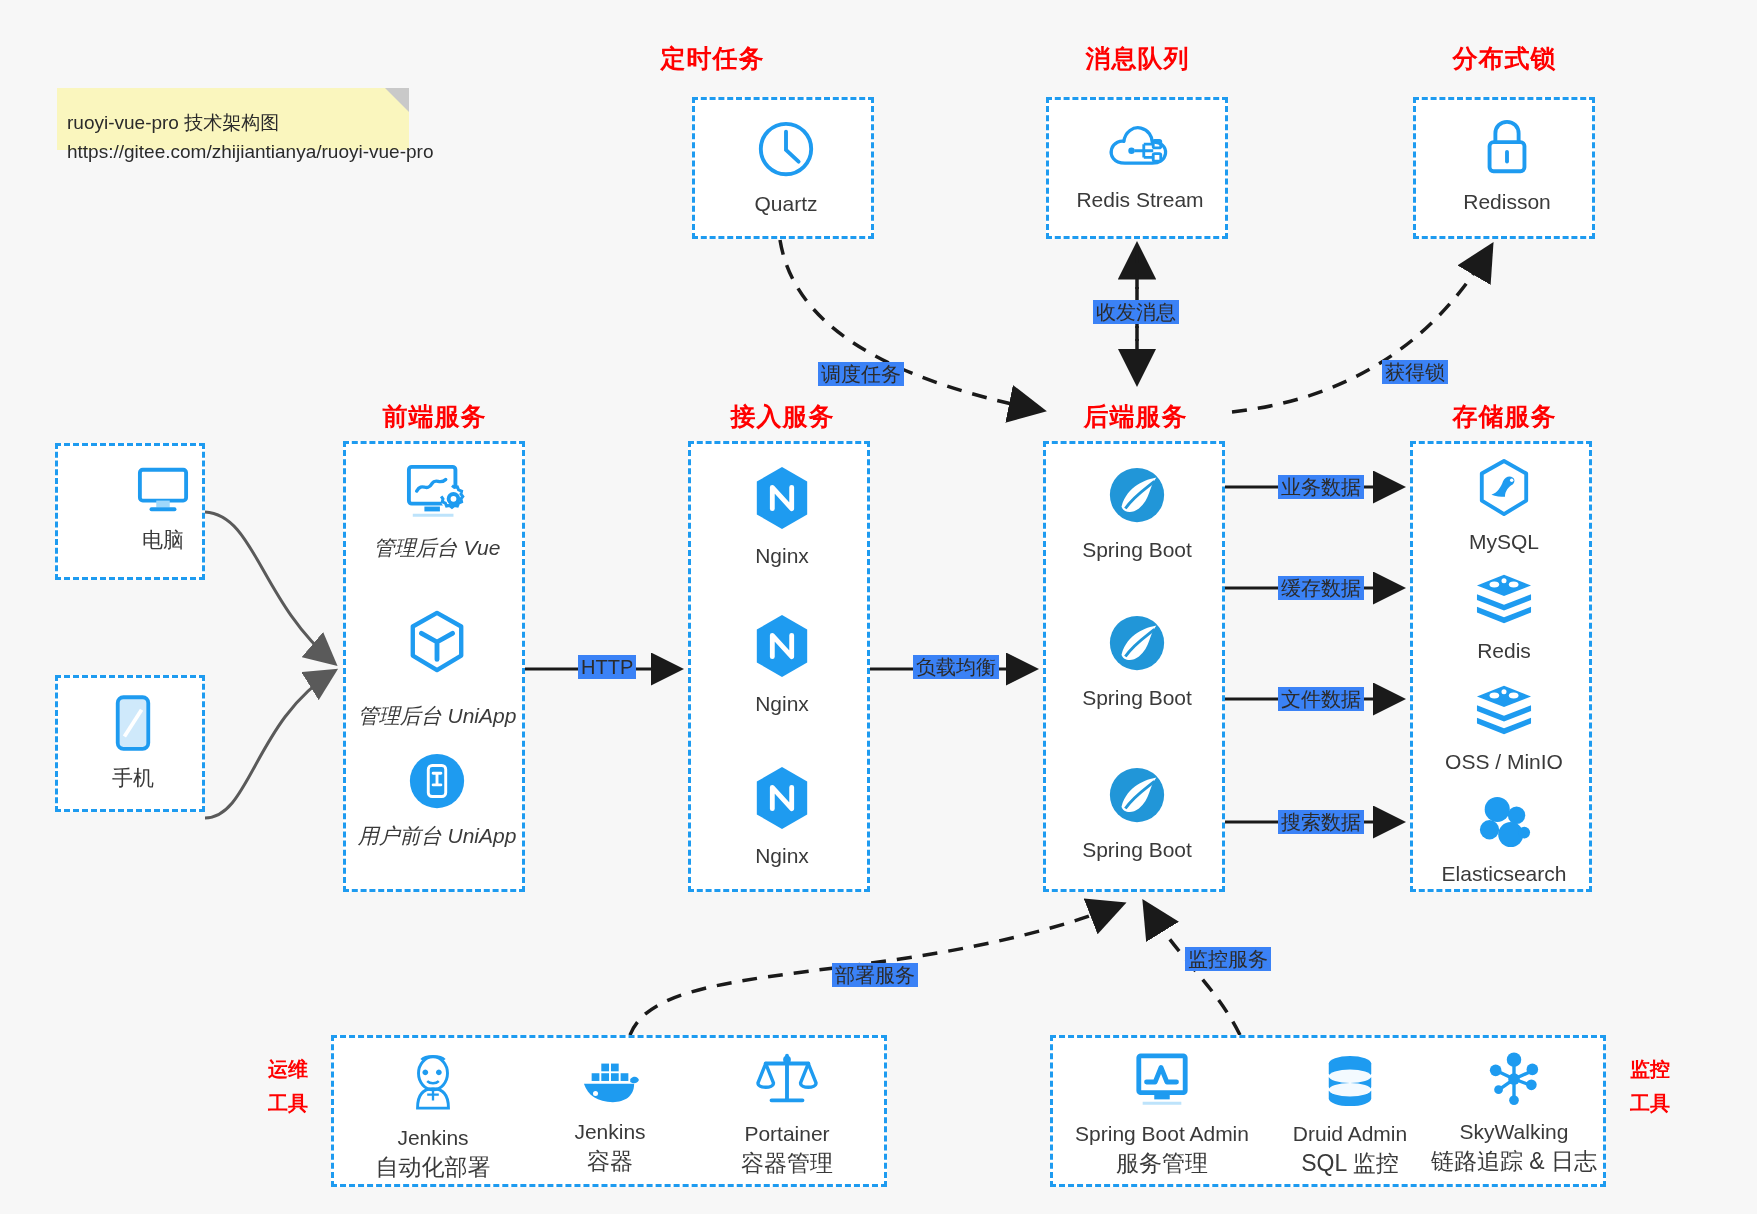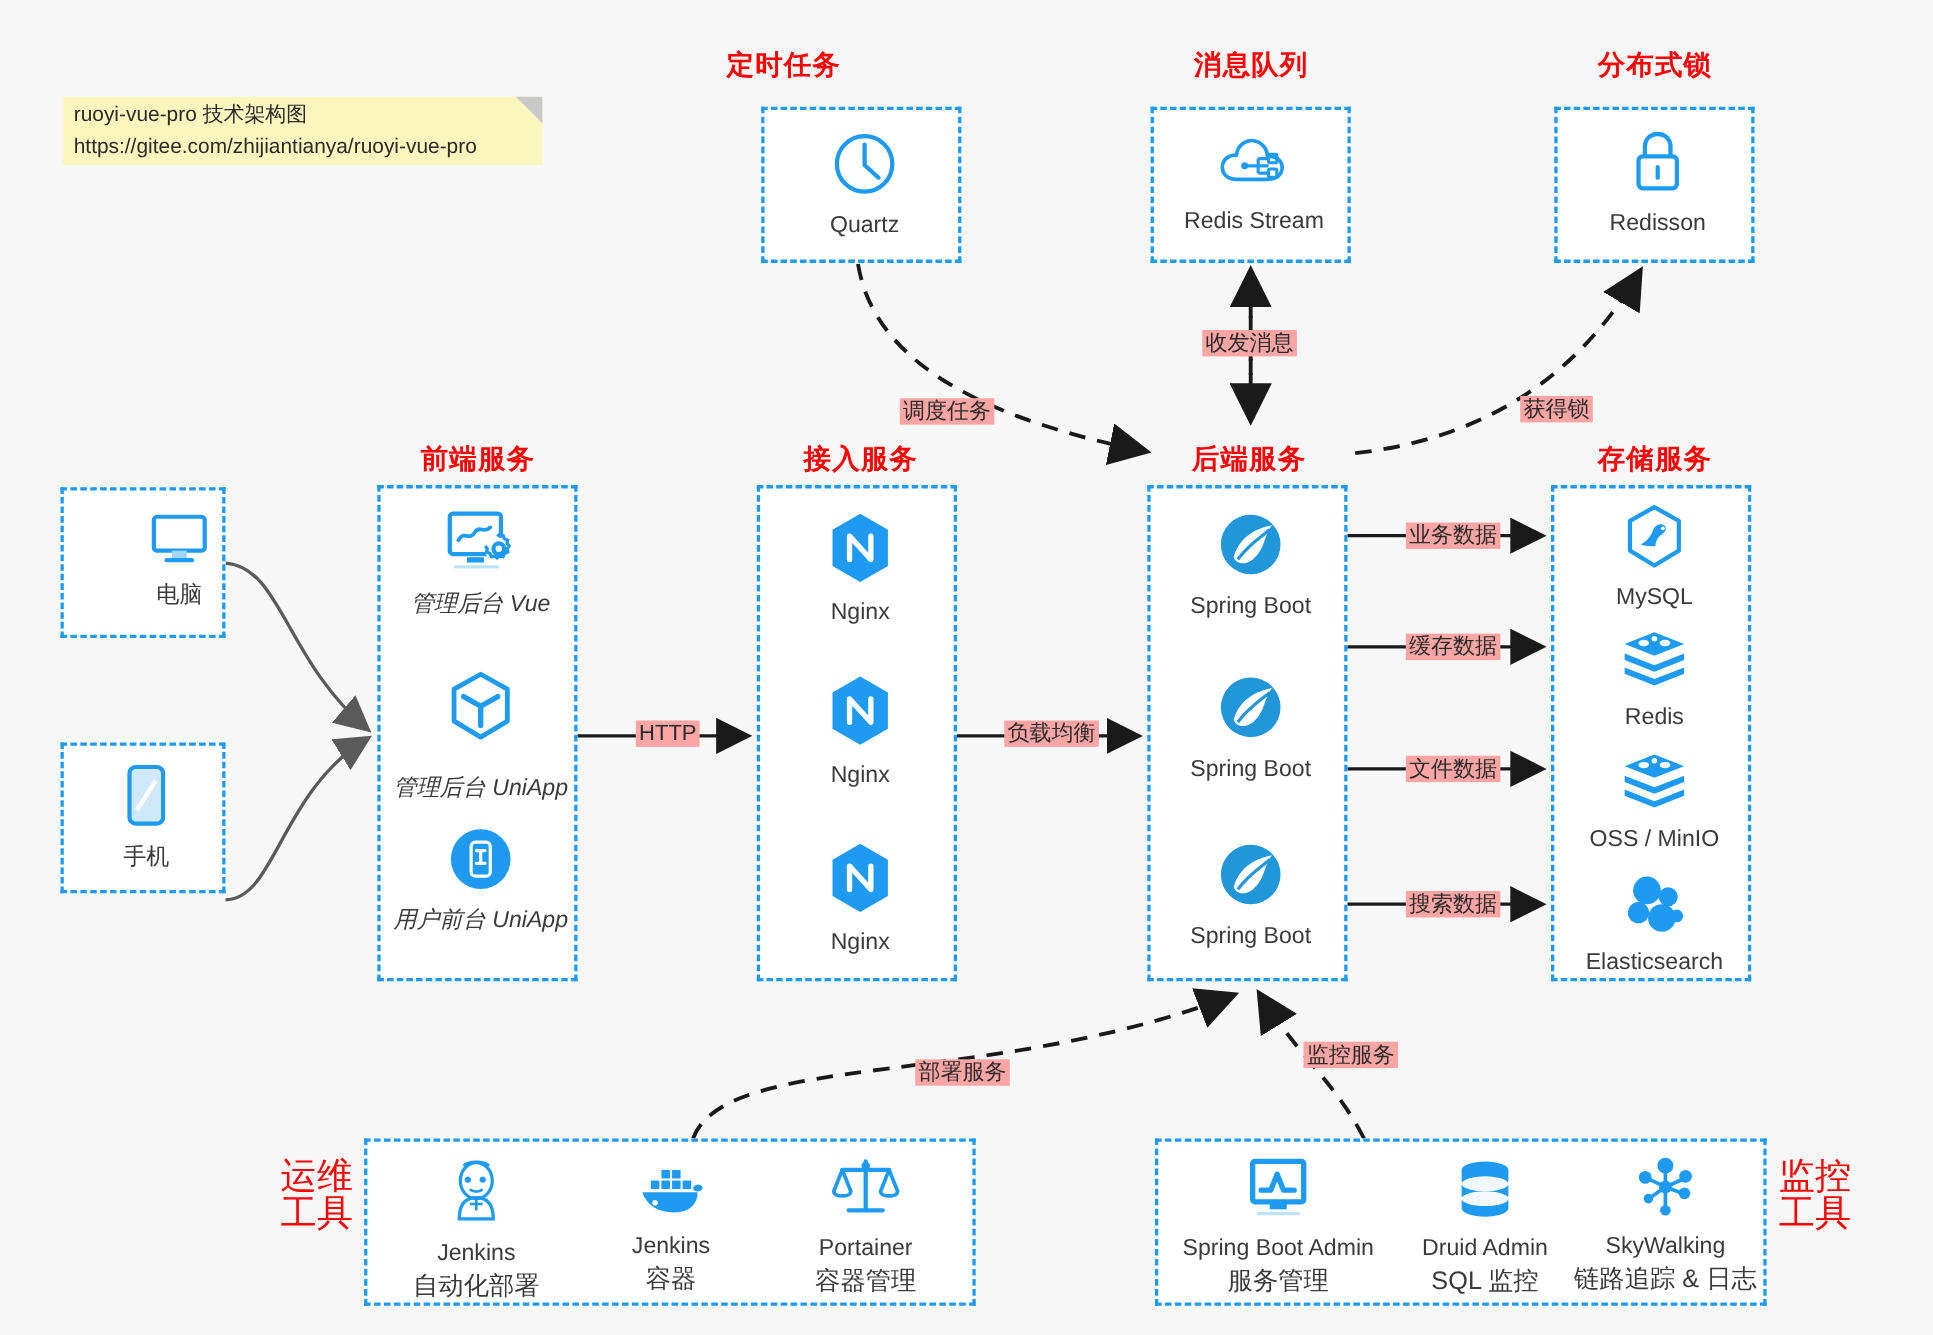--- a/index.html
+++ b/index.html
@@ -25,22 +25,22 @@
     color:#FF0000;
     font-weight:bold;
     font-size:25px;
     letter-spacing:1px;
     text-align:center;
     white-space:nowrap;
   }
   .gside{
     position:absolute;
     color:#FF0000;
-    font-weight:normal;
-    font-size:33px;
+    font-weight:bold;
+    font-size:20px;
     line-height:34px;
     text-align:center;
     white-space:nowrap;
   }
 
   
   .cell{
     position:absolute;
     display:flex;flex-direction:column;align-items:center;justify-content:flex-start;
     text-align:center;
@@ -48,37 +48,37 @@
   .cell .ico{display:block;}
   .cell .lbl{
     font-size:21px;color:#3a3a3a;margin-top:6px;white-space:nowrap;line-height:28px;
   }
   .cell .lbl2{
     font-size:23px;color:#3a3a3a;white-space:nowrap;line-height:30px;
   }
 
   
   #note{
-    position:absolute;left:57px;top:88px;width:436px;height:62px;
+    position:absolute;left:57px;top:88px;width:352px;height:62px;
     background:#FAF6BE;
     box-sizing:border-box;
-    padding:2px 14px 0 10px;
+    padding:20px 14px 0 10px;
   }
   #note .ntxt{font-size:19px;line-height:29px;color:#2b2b2b;white-space:nowrap;}
   #note .fold{
     position:absolute;right:0;top:0;width:0;height:0;
     border-left:24px solid transparent;
     border-top:24px solid #c9c9c9;
   }
 
   
   .elabel{
     position:absolute;
     font-size:20px;color:#2b2b2b;
-    background:#fca5a5;
+    background:#3b82f6;
     padding:0 3px;
     white-space:nowrap;
     line-height:24px;
   }
 </style>
 </head>
 <body>
 
 <div id="canvas">
 

